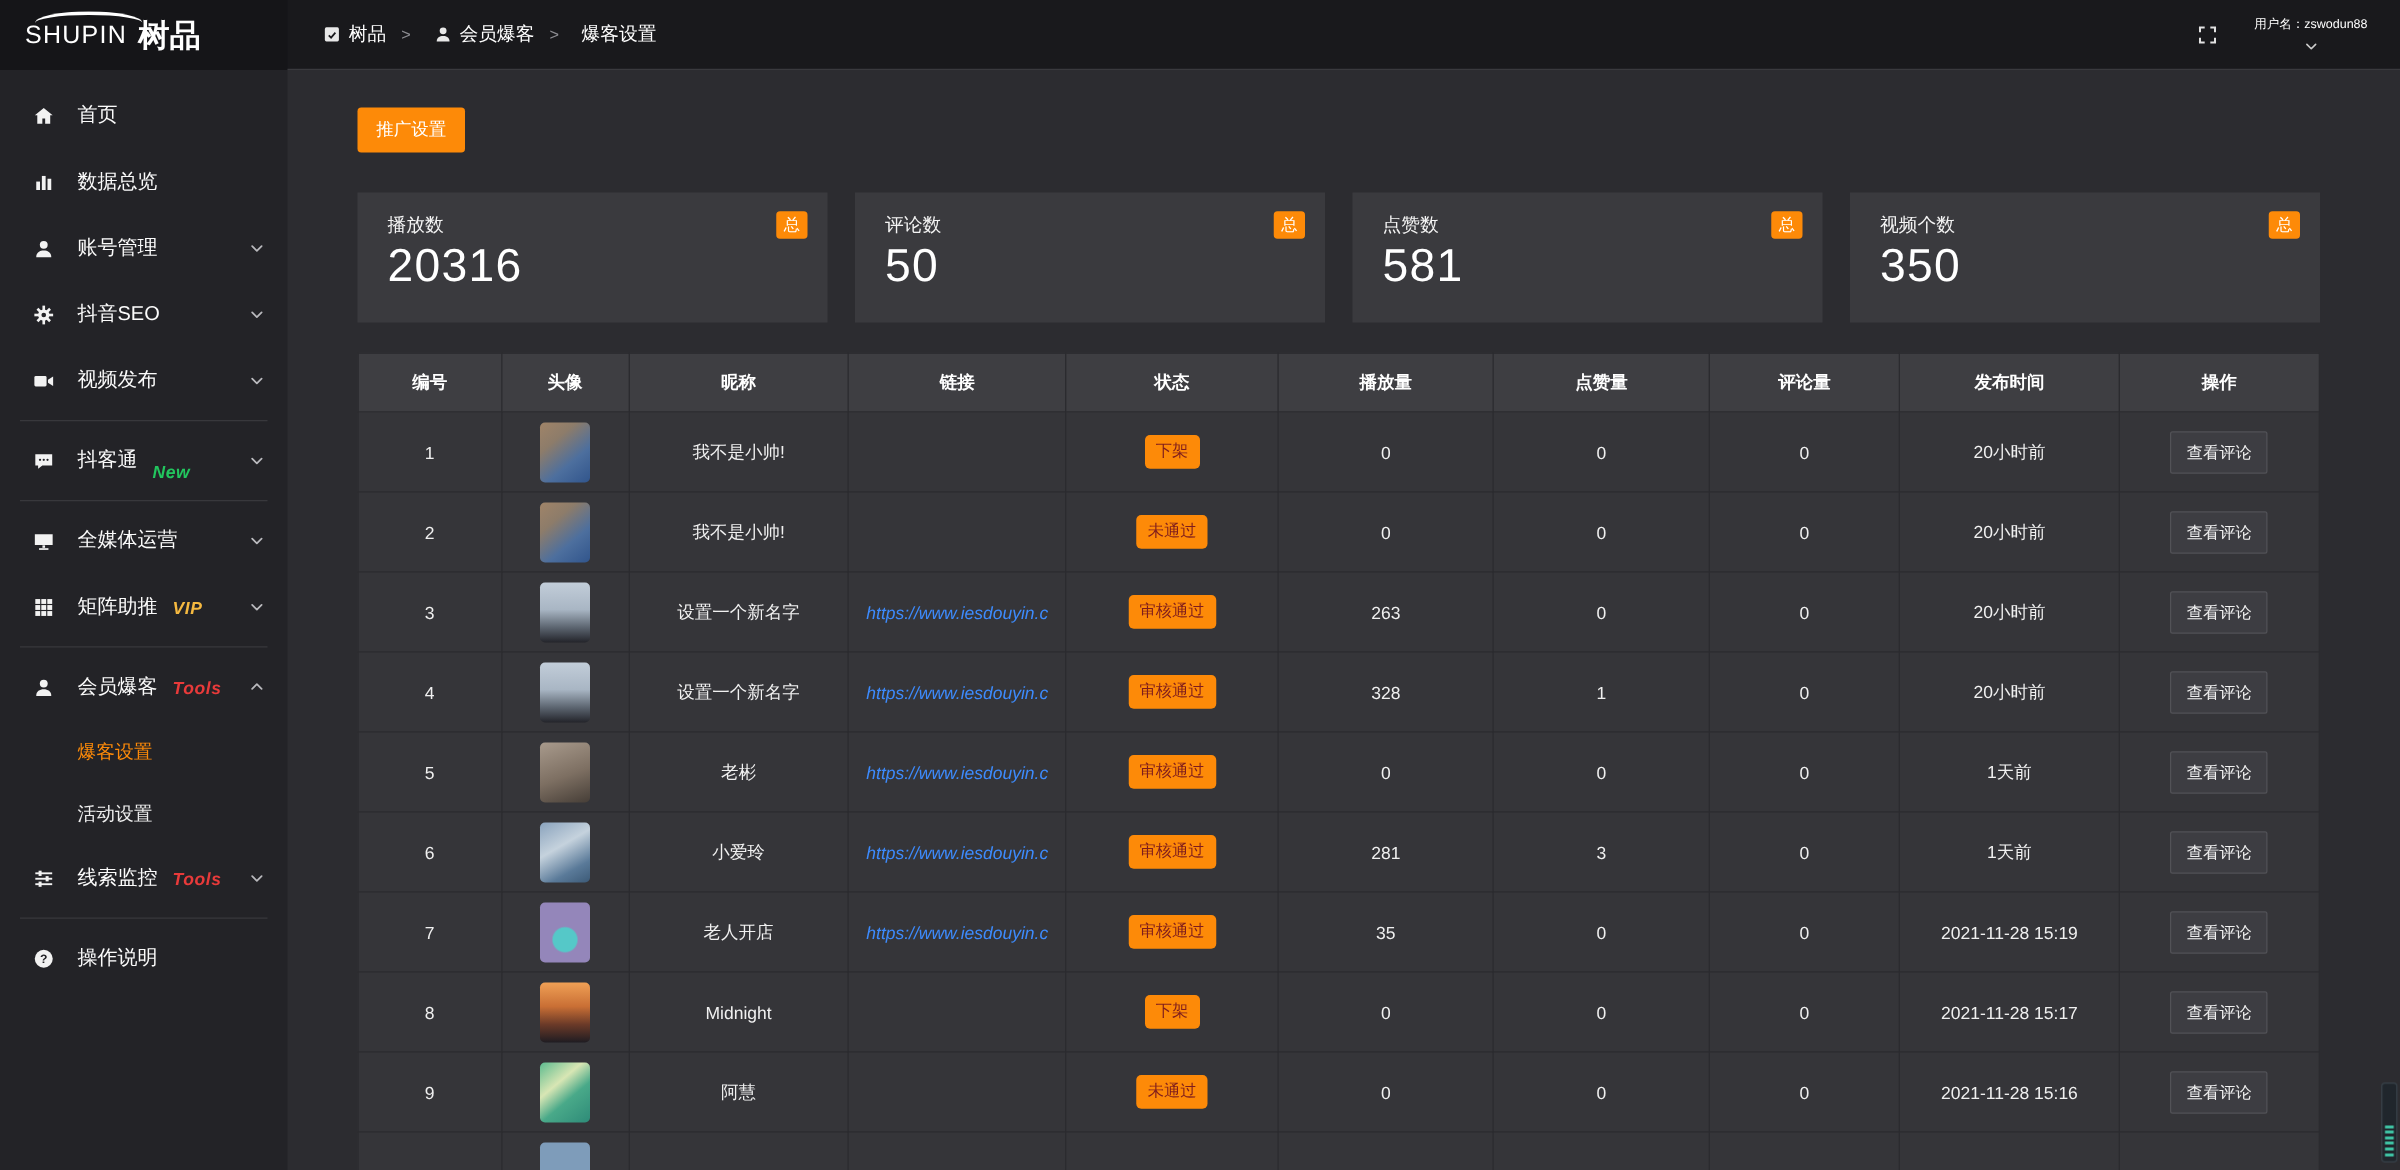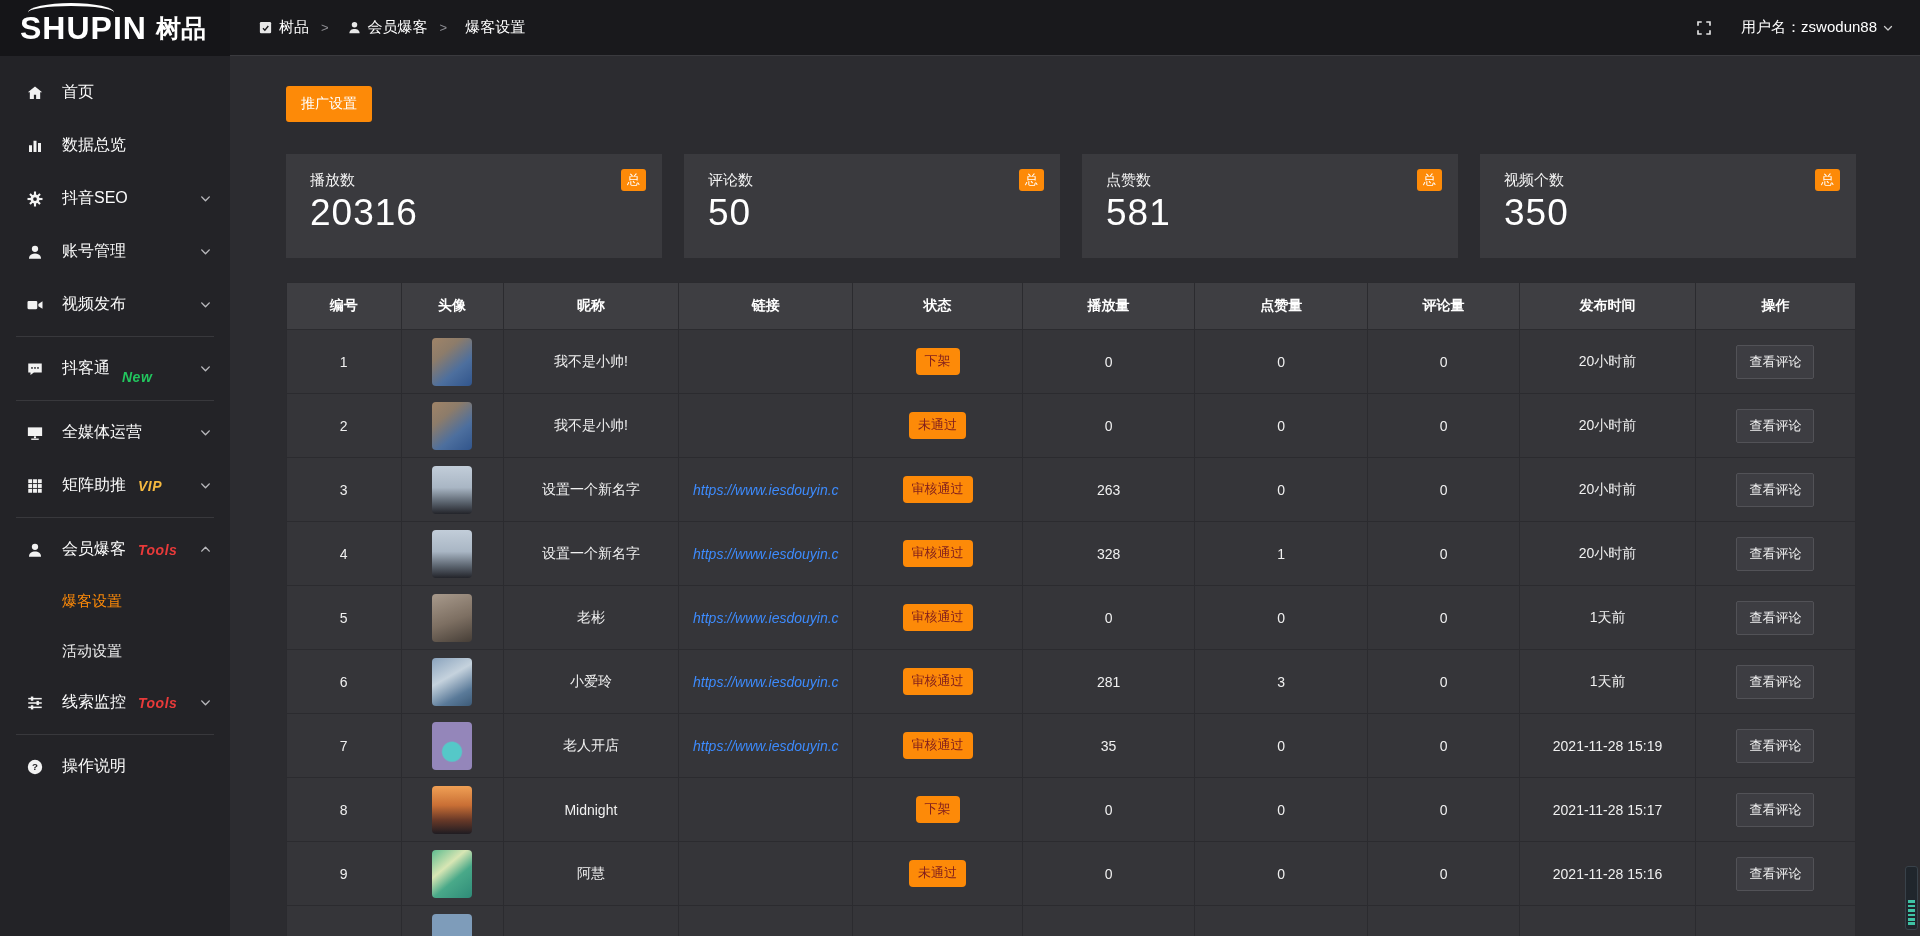--- a/index.html
+++ b/index.html
@@ -7,34 +7,34 @@
   body {
     width:1920px; height:936px; overflow:hidden;
     background:#2c2c30; color:#fff;
     font-family:"Liberation Sans","DejaVu Sans",sans-serif;
   }
   svg { display:block; }
 
   
   .topbar { height:56px; display:flex; background:#19191c; }
   .logo-area { width:230px; flex:0 0 230px; display:flex; align-items:center; padding-left:20px; background:#151518; cursor:pointer; }
-  .logo-en { font-size:32px; font-weight:700; letter-spacing:1px; position:relative; line-height:1; }
+  .logo-en { font-size:20px; font-weight:400; letter-spacing:1px; position:relative; line-height:1; }
   .logo-en::before { content:""; position:absolute; top:-9px; left:8px; width:86px; height:16px;
     border-top:3px solid #fff; border-radius:50%; }
   .logo-cn { font-size:25px; font-weight:700; margin-left:9px; }
   .topbar-right { flex:1; display:flex; align-items:center; padding:0 26px 0 28px; border-bottom:1px solid #3a3a3e; }
   .breadcrumb { display:flex; align-items:center; font-size:15px; }
   .crumb { display:flex; align-items:center; gap:6px; cursor:pointer; }
   .crumb .sep { color:#8d8d92; font-size:13px; margin:0 12px; }
   .crumb-icon { width:15px; height:15px; color:#e8e8e8; }
   .crumb-icon svg { width:15px; height:15px; }
   .tb-spacer { flex:1; }
   .fullscreen-btn { width:18px; height:18px; color:#e2e2e2; cursor:pointer; }
   .fullscreen-btn svg { width:18px; height:18px; }
-  .username { margin-left:28px; display:flex; align-items:center; gap:5px; font-size:15px; cursor:pointer; }
+  .username { margin-left:28px; display:flex; align-items:center; gap:5px; font-size:10px; cursor:pointer;flex-direction:column; }
   .username .caret { width:12px; height:12px; color:#ccc; }
   .username .caret svg { width:12px; height:12px; }
 
   
   .layout { display:flex; height:880px; }
   .sidebar { width:230px; flex:0 0 230px; background:#232327; padding-top:10px; overflow:hidden; }
   .nav-item { display:flex; align-items:center; height:53px; padding:0 18px 0 26px; font-size:16px; color:#fbfbfb; cursor:pointer; }
   .nav-icon { width:20px; margin-right:16px; color:#f2f2f2; flex:0 0 20px; }
   .nav-icon svg { width:18px; height:18px; }
   .nav-tag { font-style:italic; font-weight:700; font-size:14px; margin-left:12px; letter-spacing:.5px; }
@@ -148,46 +148,46 @@
             <rect x="10" y="5" width="4" height="15"></rect>
             <rect x="16" y="8" width="4" height="12"></rect>
           </svg>
         </span>
     <span class="nav-label">数据总览</span>
 
   </div>
       <div class="nav-item">
     <span class="nav-icon">
           <svg viewBox="0 0 24 24" fill="currentColor">
+            <circle cx="12" cy="7.8" r="4.2"></circle>
+            <path d="M4 20.5c0-4.2 3.6-6.6 8-6.6s8 2.4 8 6.6v.5H4z"></path>
+          </svg>
+        </span>
+    <span class="nav-label">账号管理</span>
+
+    <span class="nav-chevron">
+          <svg viewBox="0 0 24 24" fill="none" stroke="currentColor" stroke-width="2.6" stroke-linecap="round" stroke-linejoin="round">
+            <path d="M5 9l7 7 7-7"></path>
+          </svg>
+        </span>
+  </div>
+      <div class="nav-item">
+    <span class="nav-icon">
+          <svg viewBox="0 0 24 24" fill="currentColor">
             <rect x="10.6" y="2" width="2.8" height="20"></rect>
             <rect x="2" y="10.6" width="20" height="2.8"></rect>
             <g transform="rotate(45 12 12)">
               <rect x="10.6" y="2.5" width="2.8" height="19"></rect>
               <rect x="2.5" y="10.6" width="19" height="2.8"></rect>
             </g>
             <circle cx="12" cy="12" r="6"></circle>
             <circle cx="12" cy="12" r="2.5" fill="#232327"></circle>
           </svg>
         </span>
     <span class="nav-label">抖音SEO</span>
-
-    <span class="nav-chevron">
-          <svg viewBox="0 0 24 24" fill="none" stroke="currentColor" stroke-width="2.6" stroke-linecap="round" stroke-linejoin="round">
-            <path d="M5 9l7 7 7-7"></path>
-          </svg>
-        </span>
-  </div>
-      <div class="nav-item">
-    <span class="nav-icon">
-          <svg viewBox="0 0 24 24" fill="currentColor">
-            <circle cx="12" cy="7.8" r="4.2"></circle>
-            <path d="M4 20.5c0-4.2 3.6-6.6 8-6.6s8 2.4 8 6.6v.5H4z"></path>
-          </svg>
-        </span>
-    <span class="nav-label">账号管理</span>
 
     <span class="nav-chevron">
           <svg viewBox="0 0 24 24" fill="none" stroke="currentColor" stroke-width="2.6" stroke-linecap="round" stroke-linejoin="round">
             <path d="M5 9l7 7 7-7"></path>
           </svg>
         </span>
   </div>
       <div class="nav-item">
     <span class="nav-icon">
           <svg viewBox="0 0 24 24" fill="currentColor">

